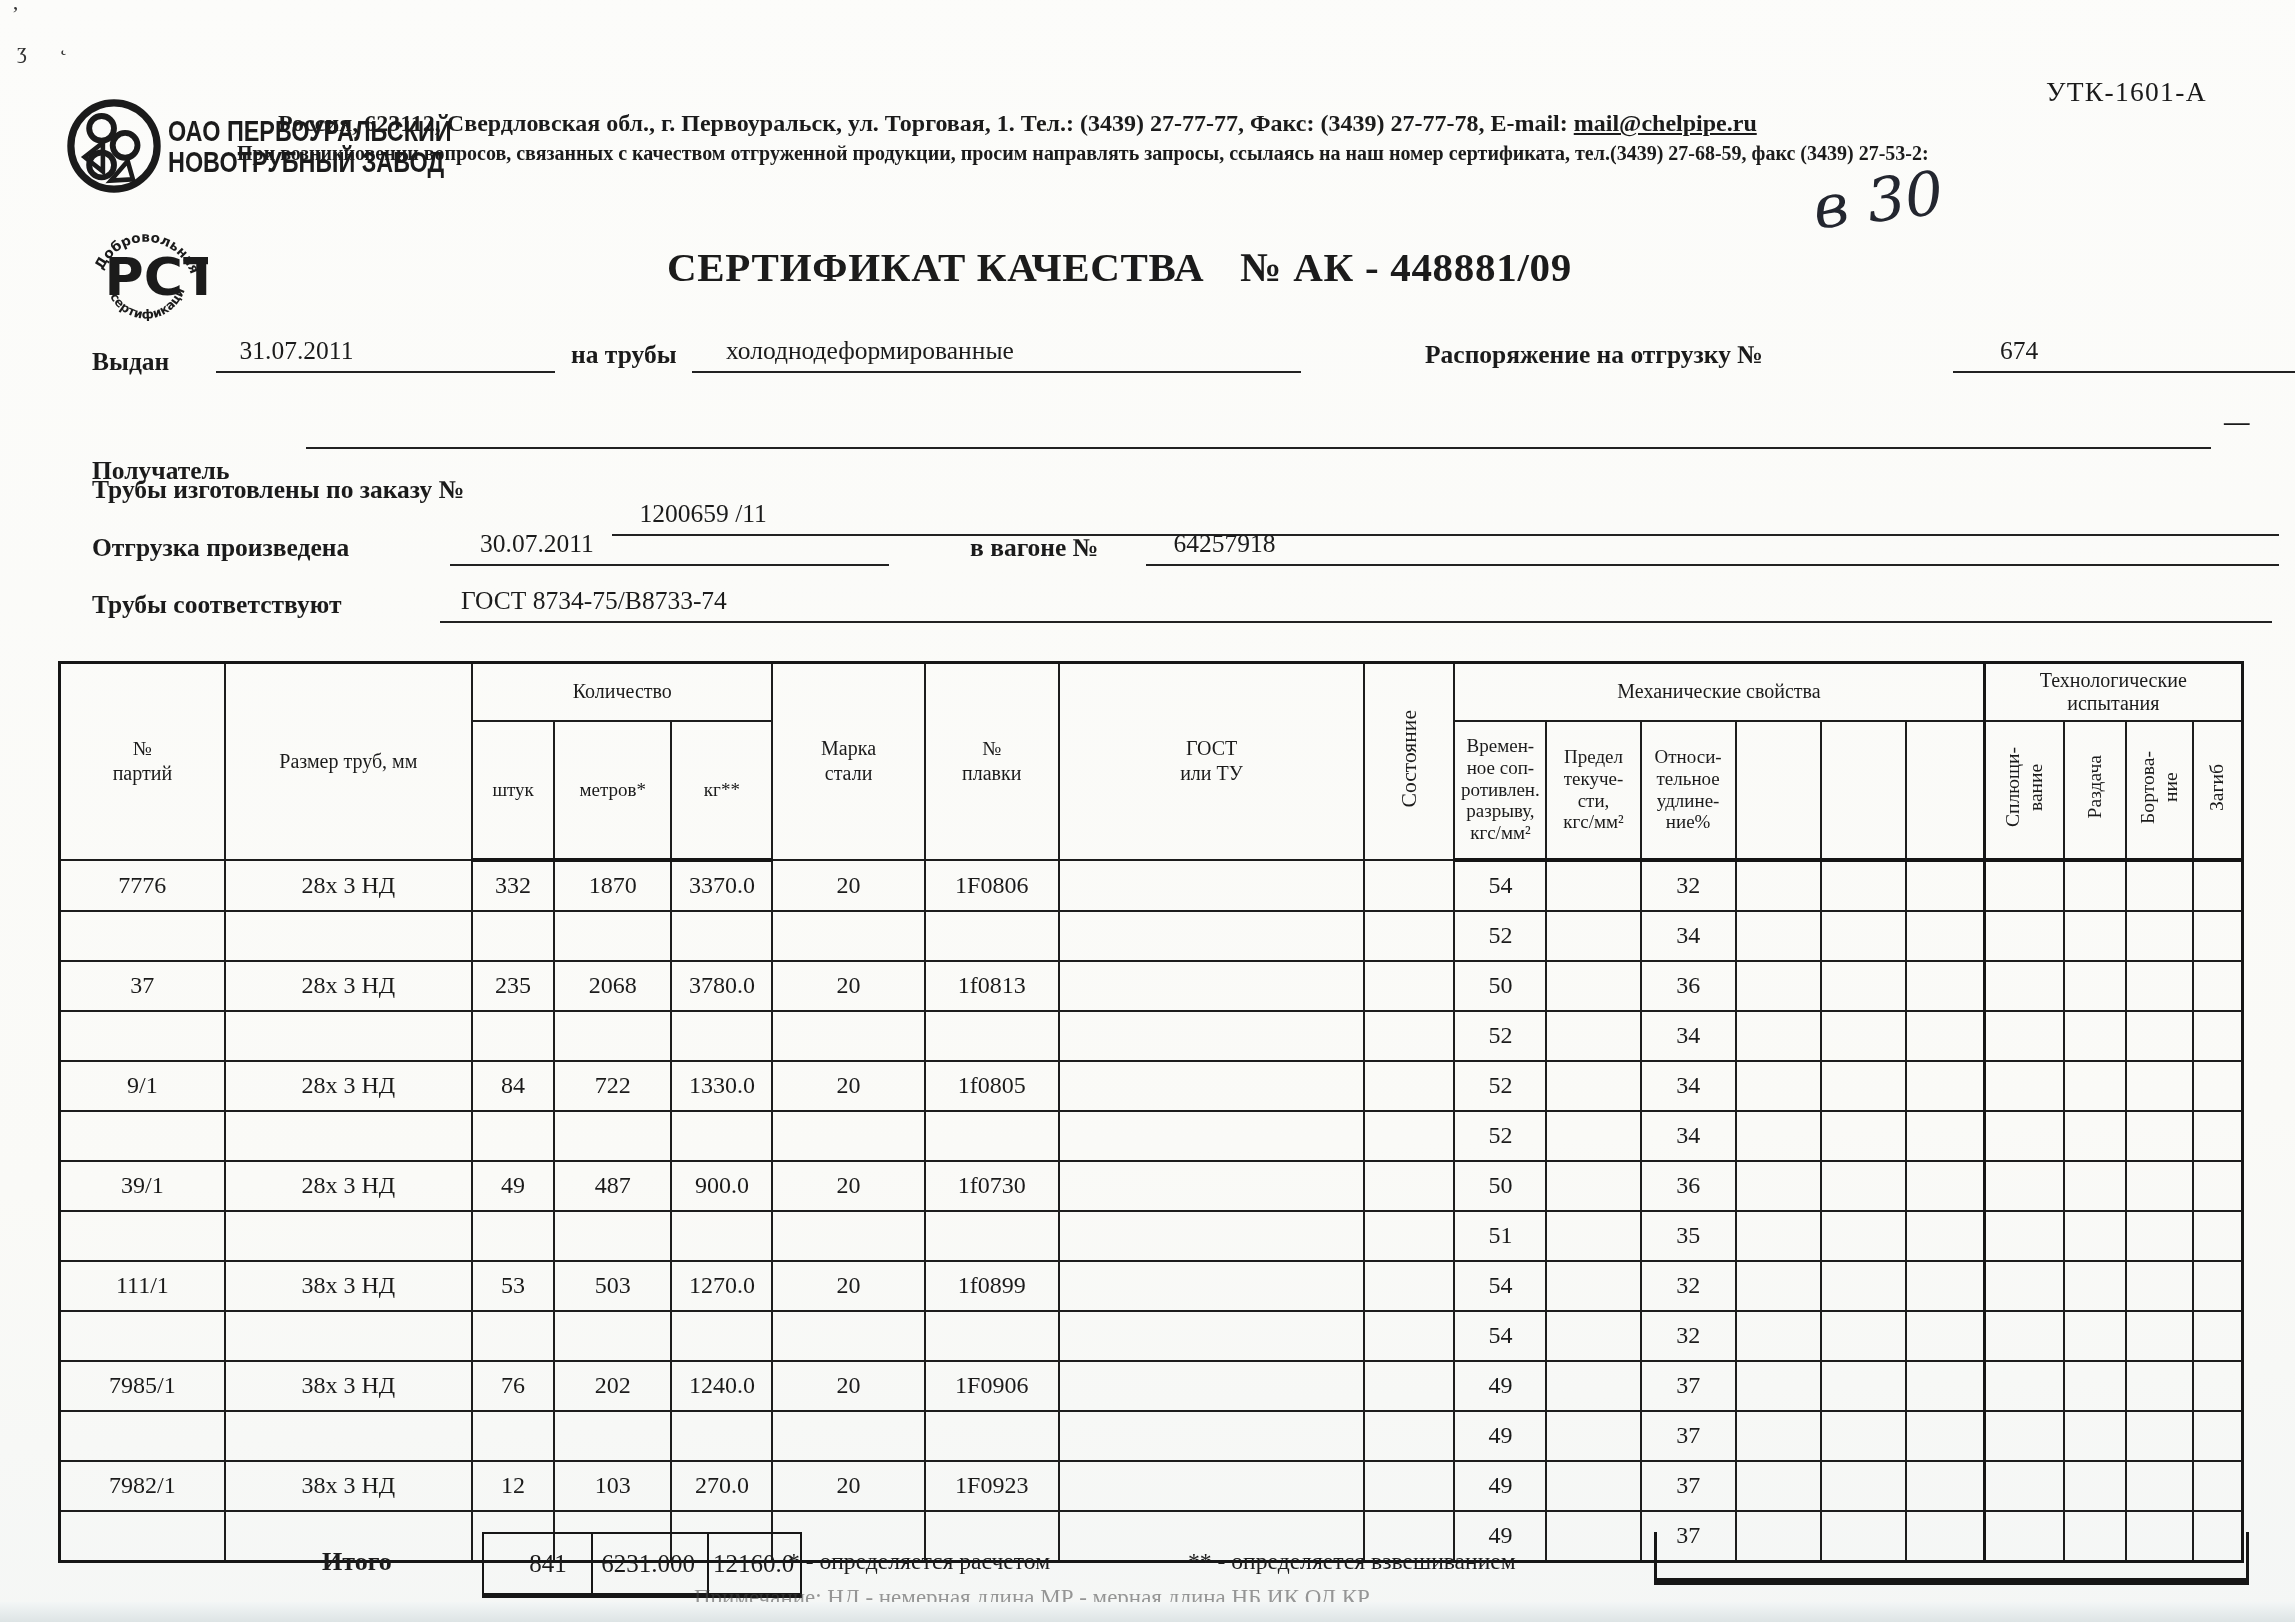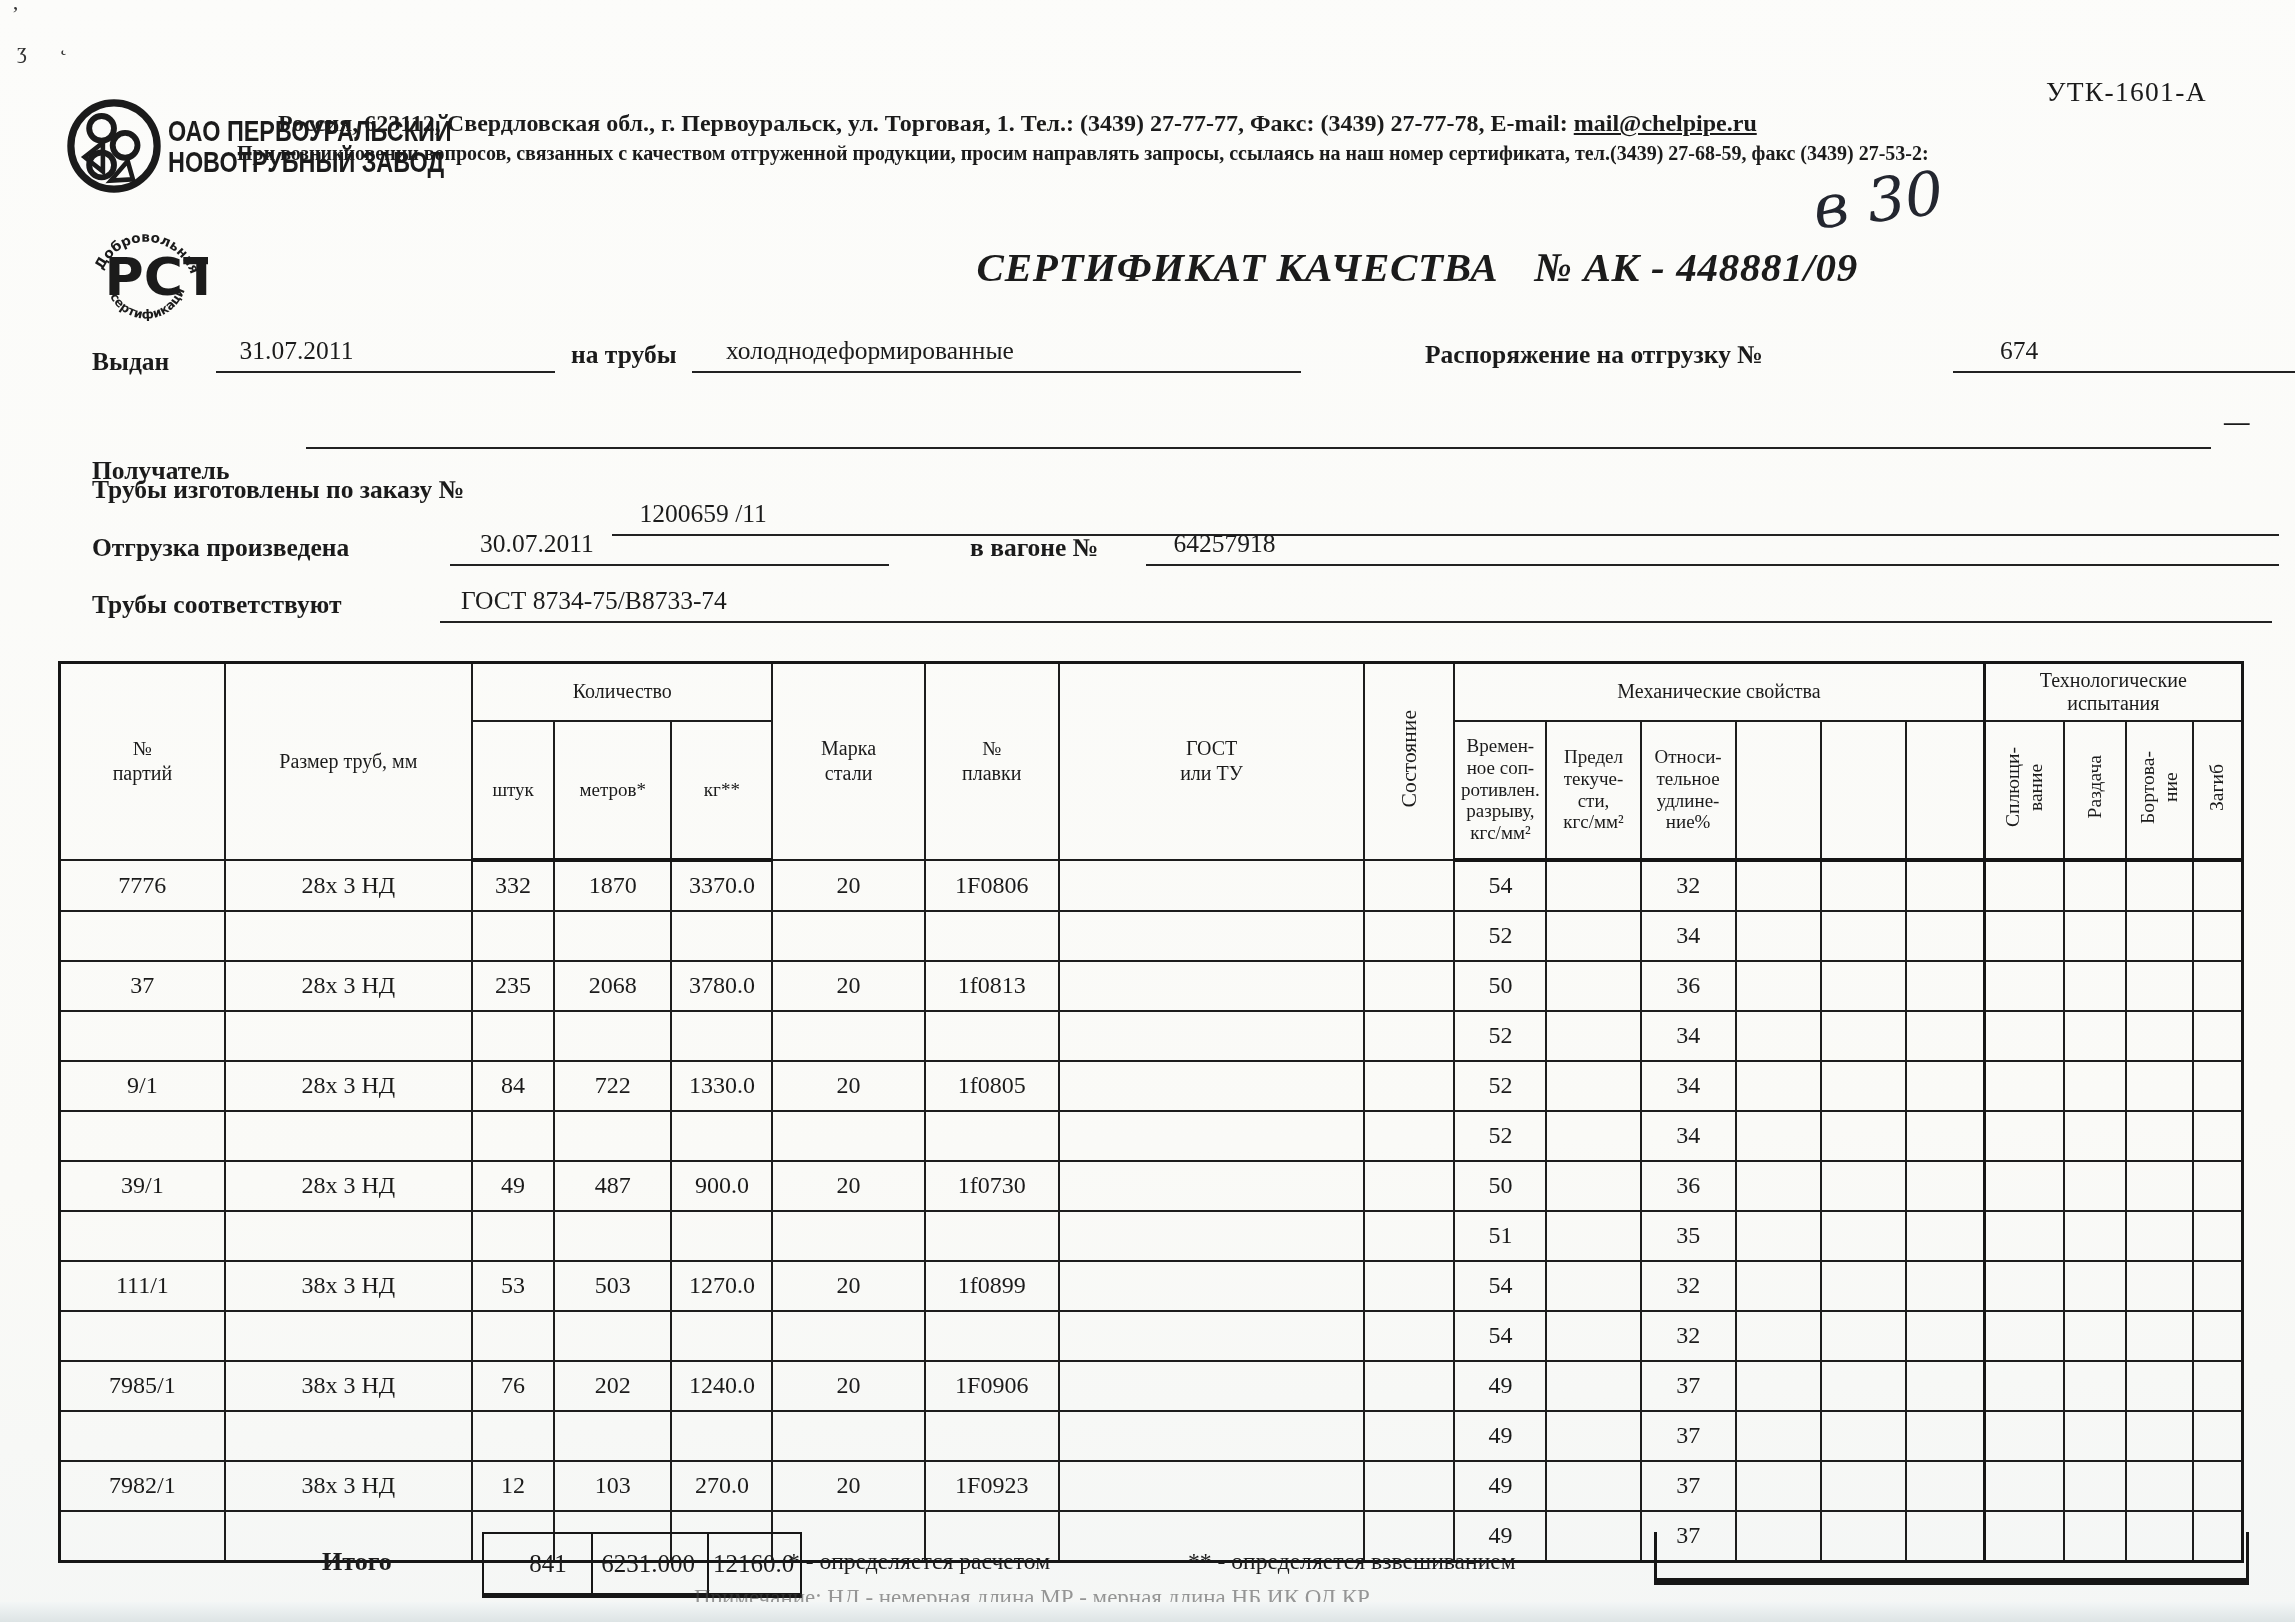--- a/index.html
+++ b/index.html
@@ -16,22 +16,22 @@
   .logo-text { margin-left:5.2px; font-family:"Liberation Sans", sans-serif; font-weight:bold;
                font-size:30px; line-height:1.05; transform:scaleX(0.78); transform-origin:left center; white-space:nowrap; }
 
   .address { position:absolute; left:237px; top:110px; width:2068px; }
   .address .l1 { font-size:24px; font-weight:bold; text-indent:41px; white-space:nowrap; }
   .address .l1 .email { text-decoration:underline; }
   .address .l2 { font-size:20px; font-weight:bold; margin-top:5.2px; white-space:nowrap; }
 
   .stamp { position:absolute; left:84px; top:211px; }
 
-  .title-row { position:absolute; left:667px; top:243px; width:1191px; text-align:right;
-               font-weight:bold; font-style:italic; font-size:41px; white-space:nowrap; letter-spacing:0.7px; }
+  .title-row { position:absolute; left:667px; top:243px; width:1191px; text-align:left;
+               font-weight:bold; font-size:41px; white-space:nowrap; letter-spacing:0.7px; }
   .title-num { margin-left:36px; }
 
   .hand { position:absolute; left:1813px; top:165px; font-size:60px; font-style:italic;
           font-family:"DejaVu Serif", serif; color:#23262f; transform:rotate(-7deg); white-space:nowrap; }
 
   .flabel { position:absolute; font-size:25.5px; font-weight:bold; white-space:nowrap; }
   .useg   { position:absolute; border-bottom:2.6px solid #222; height:35px; font-size:25.5px; white-space:nowrap; }
 
   .tablewrap { position:absolute; left:58px; top:661px; }
   table.cert { border-collapse:collapse; table-layout:fixed; width:2186px; border:3.9px solid #161616; }

